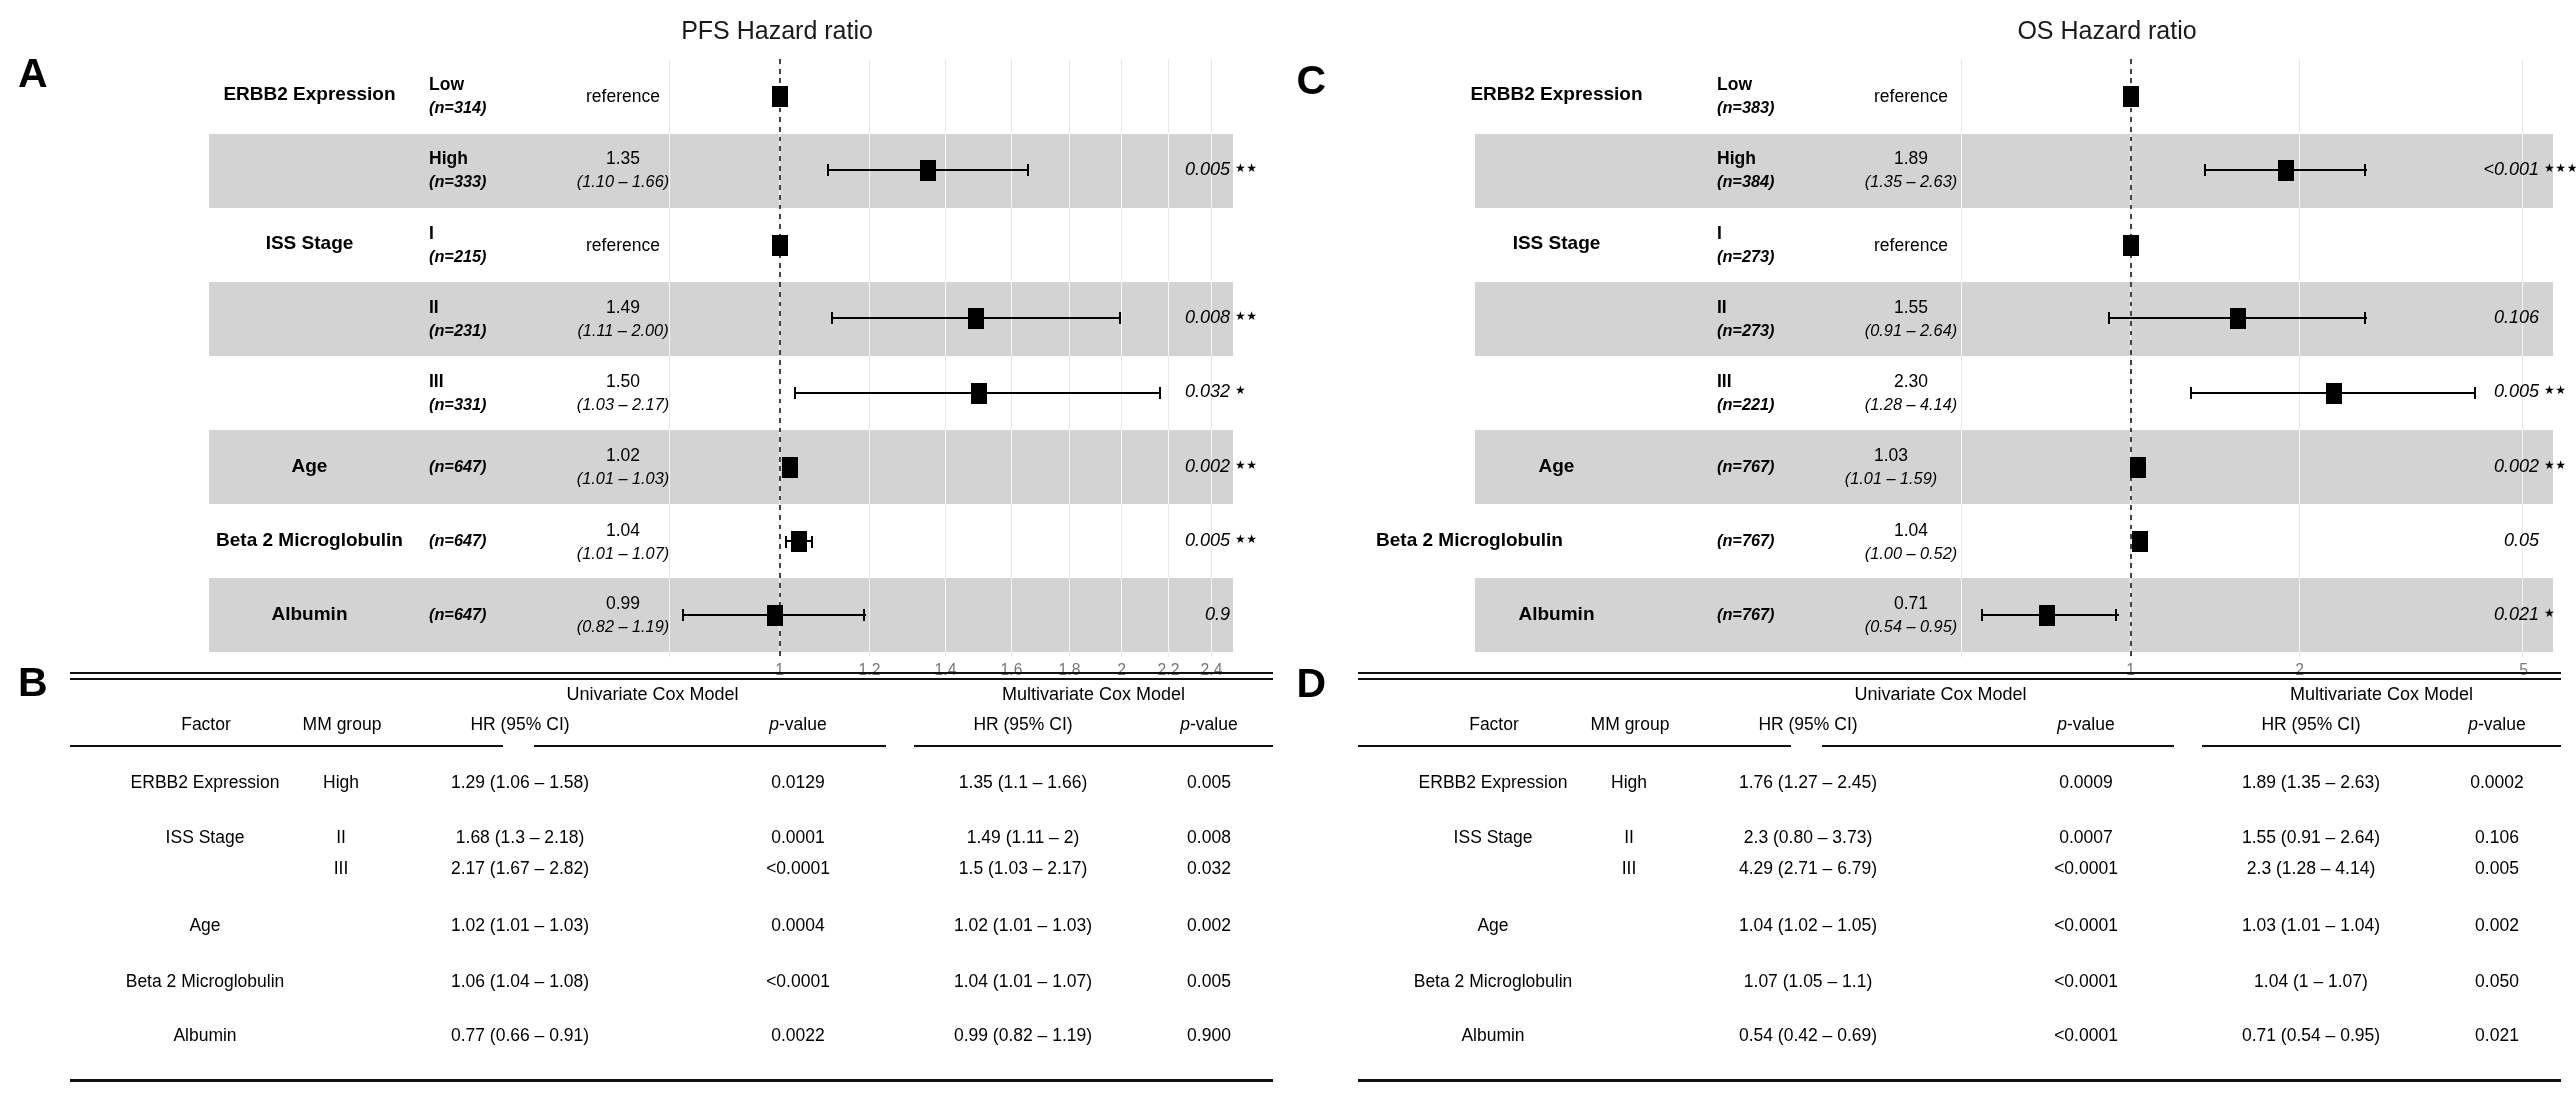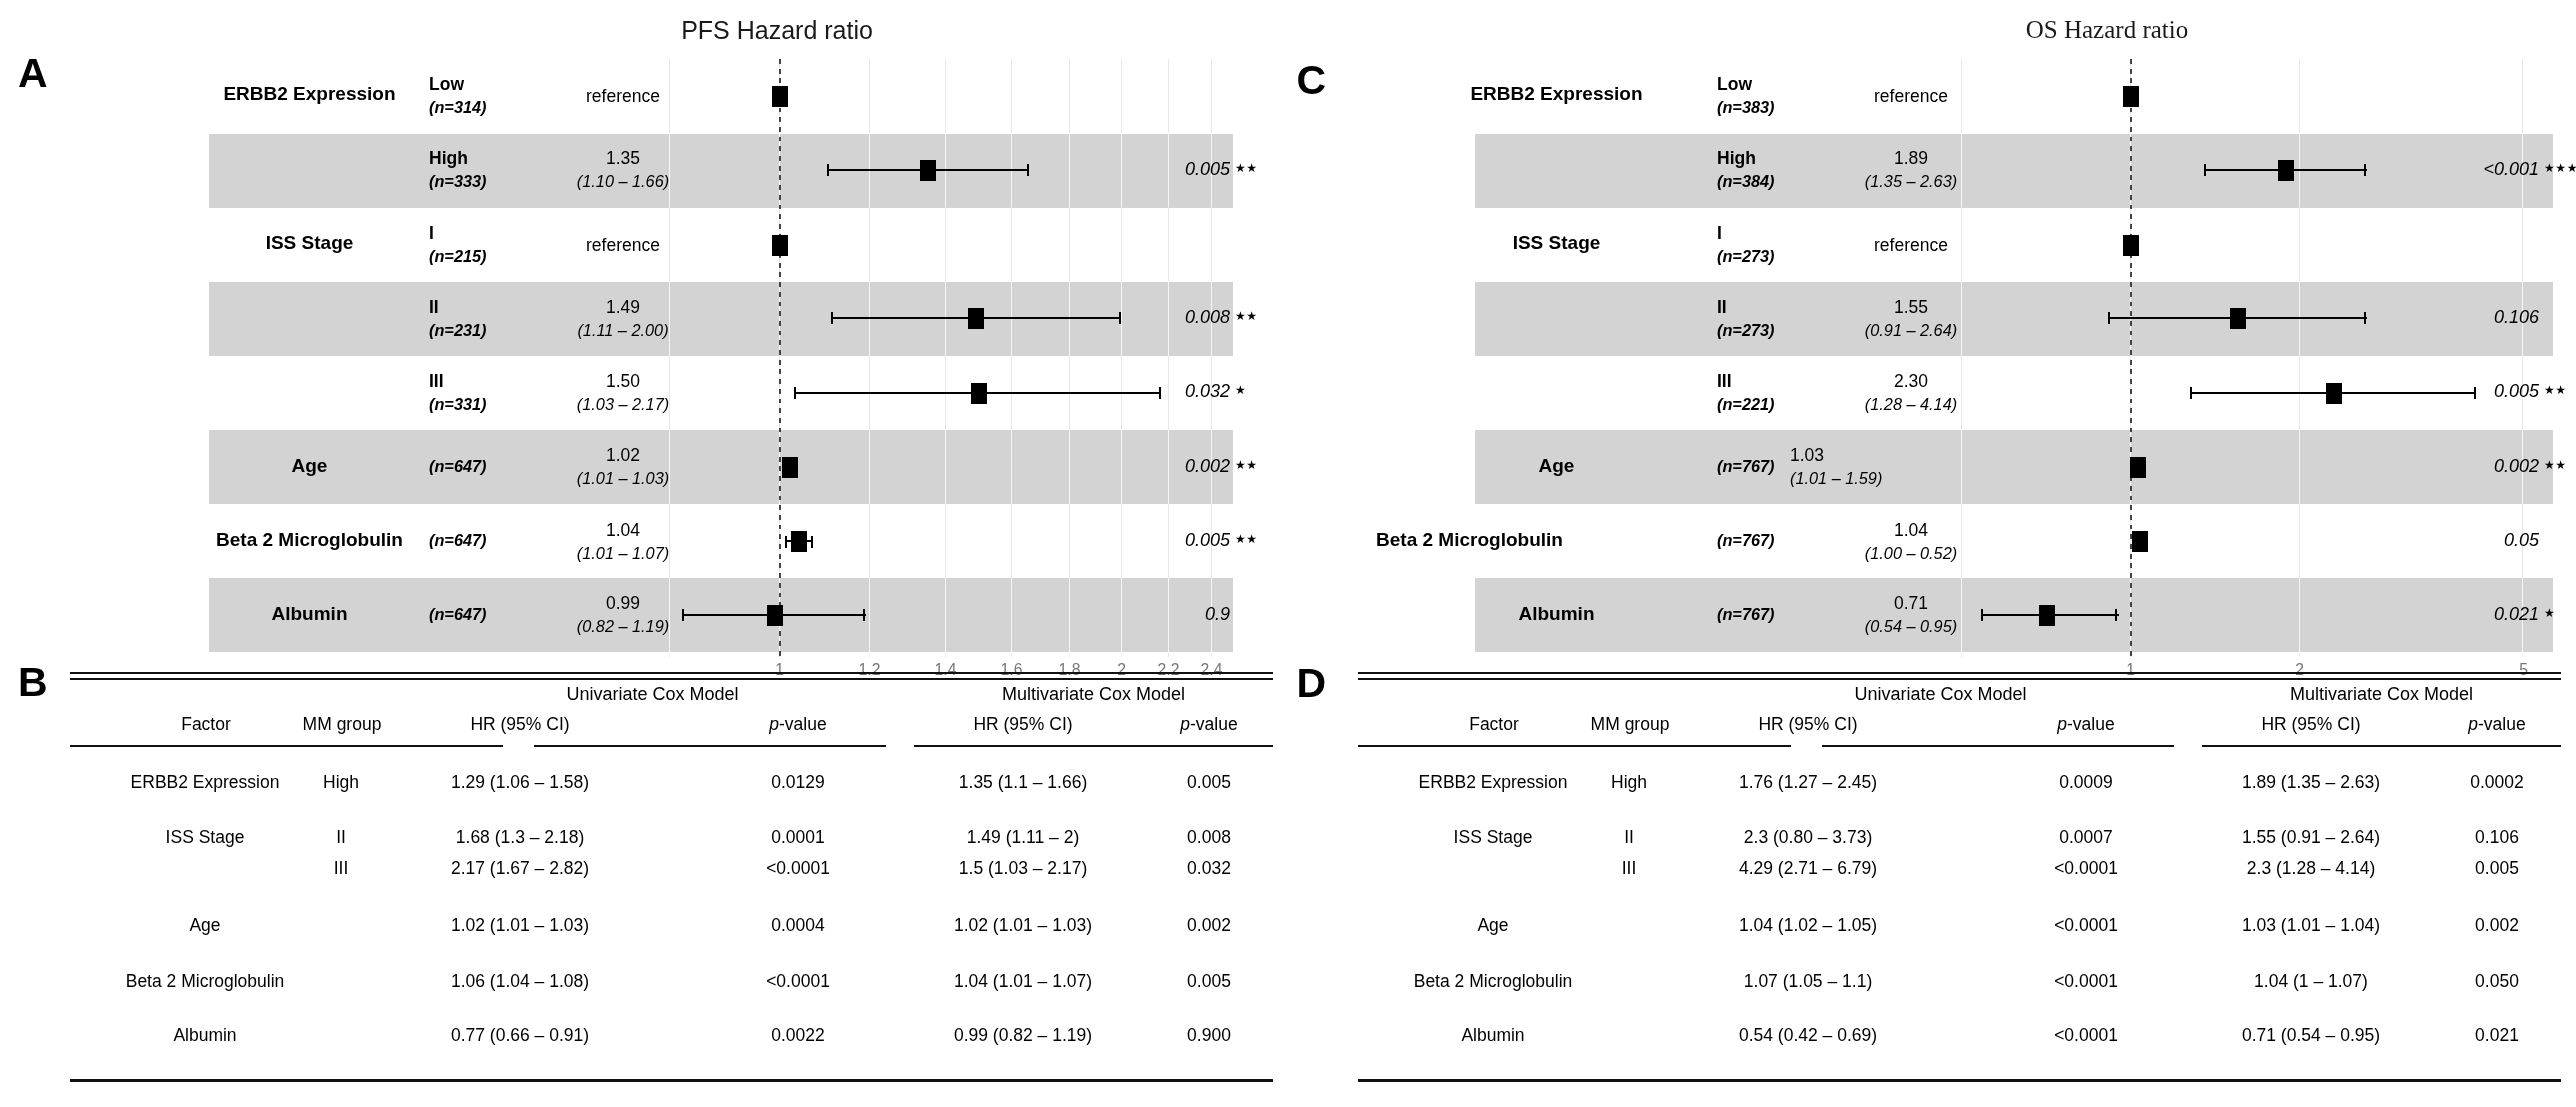--- a/index.html
+++ b/index.html
@@ -248,21 +248,21 @@
       <div style="position: absolute; left: 375px; top: 1025px; width: 290px; text-align: center; white-space: nowrap; font: 17.5px &quot;Liberation Sans&quot;, sans-serif;">0.77 (0.66 – 0.91)</div>
       <div style="position: absolute; left: 653px; top: 1025px; width: 290px; text-align: center; white-space: nowrap; font: 17.5px &quot;Liberation Sans&quot;, sans-serif;">0.0022</div>
       <div style="position: absolute; left: 878px; top: 1025px; width: 290px; text-align: center; white-space: nowrap; font: 17.5px &quot;Liberation Sans&quot;, sans-serif;">0.99 (0.82 – 1.19)</div>
       <div style="position: absolute; left: 1064px; top: 1025px; width: 290px; text-align: center; white-space: nowrap; font: 17.5px &quot;Liberation Sans&quot;, sans-serif;">0.900</div>
       <div style="position: absolute; left: 70px; top: 1079px; width: 1203px; height: 3px; background: rgb(17, 17, 17);"></div>
     </div>
 </div>
 
 <div class="half" id="halfR" style="left:1288px;">
   <div class="panel-letter" style="left:8.5px;top:57px;">C</div>
-  <div class="plot-title" style="left:547px;font-family:Liberation Serif, serif;">OS Hazard ratio</div>
+  <div class="plot-title" style="left:547px;">OS Hazard ratio</div>
   <div id="forestC" class="abs" style="left:0;top:0;width:1288px;height:689px;">
       <div style="position: absolute; left: 187px; top: 134px; width: 1078px; height: 74px; background: rgb(211, 211, 211);"></div>
       <div style="position: absolute; left: 187px; top: 282px; width: 1078px; height: 74px; background: rgb(211, 211, 211);"></div>
       <div style="position: absolute; left: 187px; top: 430px; width: 1078px; height: 74px; background: rgb(211, 211, 211);"></div>
       <div style="position: absolute; left: 187px; top: 578px; width: 1078px; height: 74px; background: rgb(211, 211, 211);"></div>
       <div style="position: absolute; left: 673px; top: 59px; width: 1.2px; height: 74px; background: rgb(232, 232, 232);"></div>
       <div style="position: absolute; left: 673px; top: 134px; width: 1.2px; height: 74px; background: rgba(255, 255, 255, 0.8);"></div>
       <div style="position: absolute; left: 673px; top: 207px; width: 1.2px; height: 74px; background: rgb(232, 232, 232);"></div>
       <div style="position: absolute; left: 673px; top: 282px; width: 1.2px; height: 74px; background: rgba(255, 255, 255, 0.8);"></div>
       <div style="position: absolute; left: 673px; top: 356px; width: 1.2px; height: 74px; background: rgb(232, 232, 232);"></div>
@@ -351,21 +351,21 @@
         <div style="position: static; font: italic 16.3px / 22px &quot;Liberation Sans&quot;, sans-serif;">(1.28 – 4.14)</div>
       </div>
       <div style="position: absolute; left: 902px; top: 392px; width: 286px; height: 2.4px; background: rgb(0, 0, 0);"></div>
       <div style="position: absolute; left: 902px; top: 387px; width: 2.4px; height: 12px; background: rgb(0, 0, 0);"></div>
       <div style="position: absolute; left: 1186px; top: 387px; width: 2.4px; height: 12px; background: rgb(0, 0, 0);"></div>
       <div style="position: absolute; left: 1038px; top: 383px; width: 15.7px; height: 20.5px; background: rgb(0, 0, 0);"></div>
       <div style="position: absolute; left: 1009px; top: 381px; width: 242px; text-align: right; font: italic 18px &quot;Liberation Sans&quot;, sans-serif;">0.005</div>
       <div style="position: absolute; left: 1256px; top: 383px; width: 54px; font: 12px &quot;DejaVu Sans&quot;, sans-serif; letter-spacing: 0.6px;">★★</div>
       <div style="position: absolute; left: 39px; top: 455px; width: 459px; text-align: center; white-space: nowrap; font: 700 19px &quot;Liberation Sans&quot;, sans-serif;">Age</div>
       <div style="position: absolute; left: 429px; top: 457px; width: 193px; font: italic 700 16.3px &quot;Liberation Sans&quot;, sans-serif;">(n=767)</div>
-      <div style="position: absolute; left: 502px; top: 444px; width: 242px; text-align: left;">
+      <div style="position: absolute; left: 482px; top: 444px; width: 242px; text-align: center;">
         <div style="position: static; font: 17.5px / 23px &quot;Liberation Sans&quot;, sans-serif;">1.03</div>
         <div style="position: static; font: italic 16.3px / 22px &quot;Liberation Sans&quot;, sans-serif;">(1.01 – 1.59)</div>
       </div>
       <div style="position: absolute; left: 842px; top: 457px; width: 15.7px; height: 20.5px; background: rgb(0, 0, 0);"></div>
       <div style="position: absolute; left: 1009px; top: 456px; width: 242px; text-align: right; font: italic 18px &quot;Liberation Sans&quot;, sans-serif;">0.002</div>
       <div style="position: absolute; left: 1256px; top: 458px; width: 54px; font: 12px &quot;DejaVu Sans&quot;, sans-serif; letter-spacing: 0.6px;">★★</div>
       <div style="position: absolute; left: -48px; top: 529px; width: 459px; text-align: center; white-space: nowrap; font: 700 19px &quot;Liberation Sans&quot;, sans-serif;">Beta 2 Microglobulin</div>
       <div style="position: absolute; left: 429px; top: 531px; width: 193px; font: italic 700 16.3px &quot;Liberation Sans&quot;, sans-serif;">(n=767)</div>
       <div style="position: absolute; left: 502px; top: 519px; width: 242px; text-align: center;">
         <div style="position: static; font: 17.5px / 23px &quot;Liberation Sans&quot;, sans-serif;">1.04</div>

